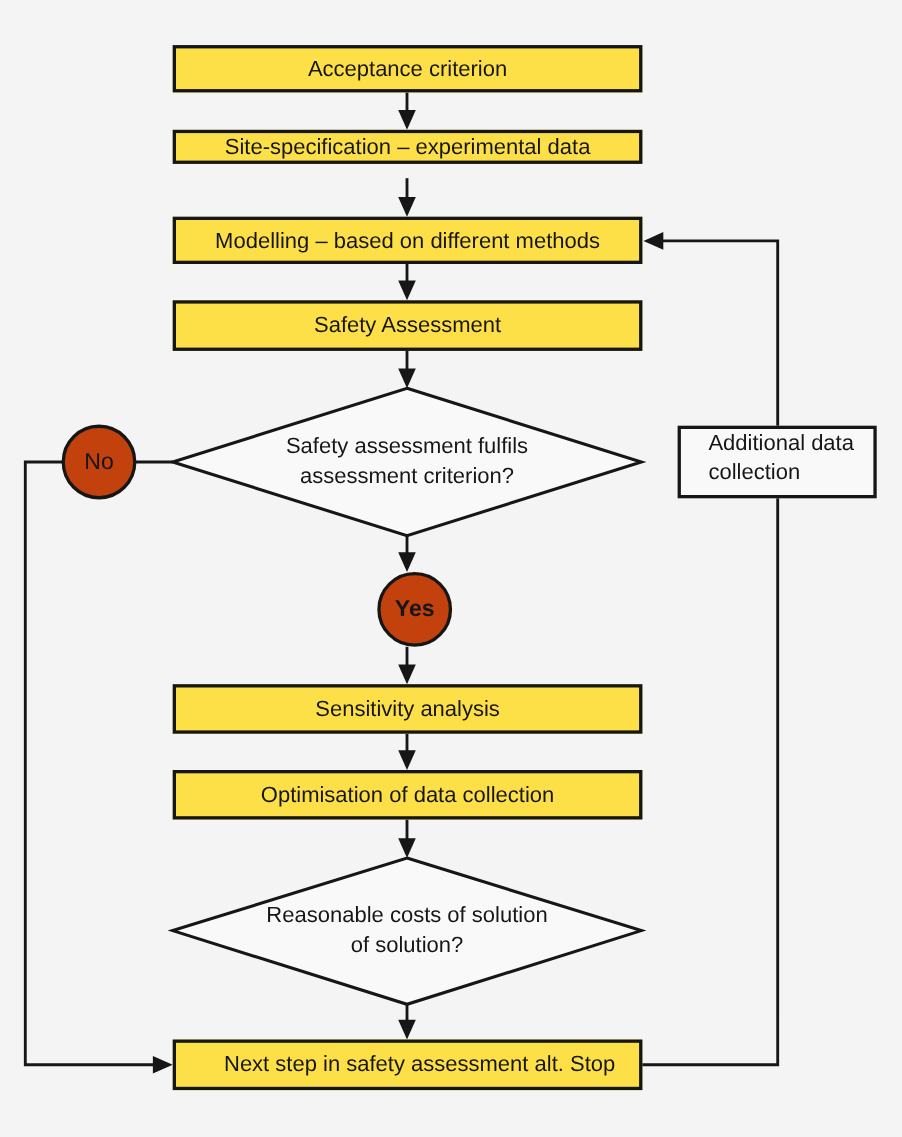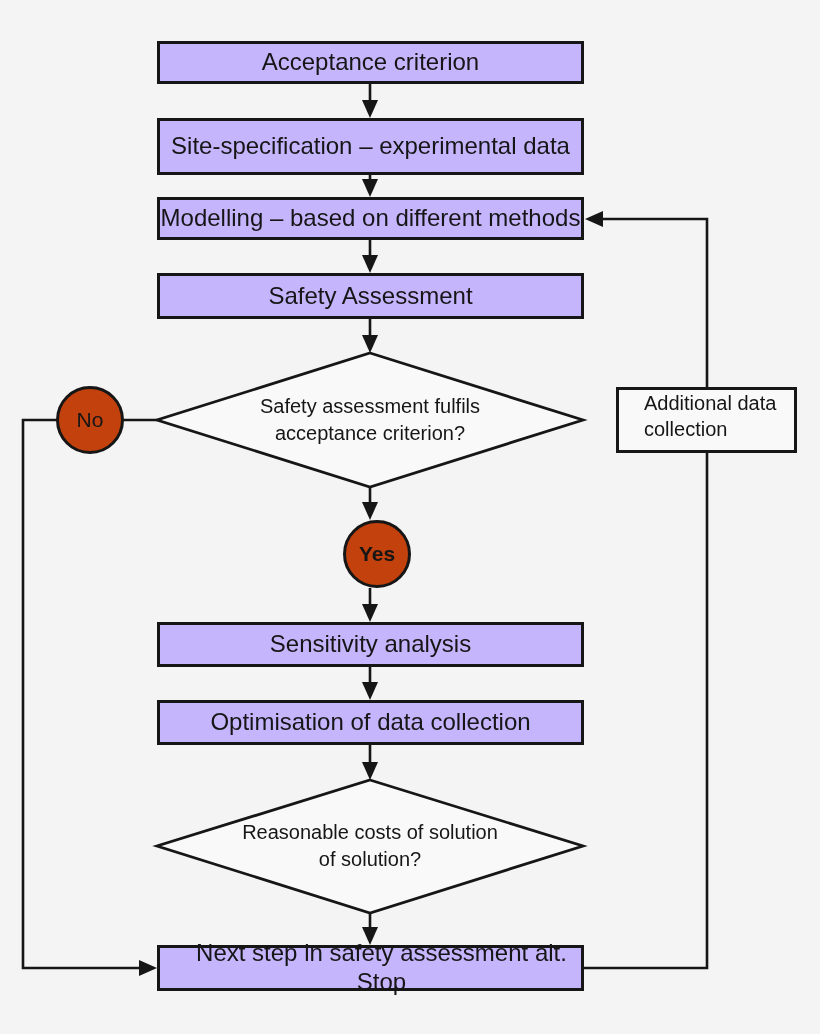--- a/index.html
+++ b/index.html
@@ -22,26 +22,26 @@
     position: absolute;
     left: 0;
     top: 0;
     width: 820px;
     height: 1034px;
   }
   .node {
     position: absolute;
     box-sizing: border-box;
     border: 3px solid #161616;
-    background: #c4b5fd;
+    background: #fde047;
     display: flex;
     align-items: center;
     justify-content: center;
     text-align: center;
-    font-size: 24px;
+    font-size: 20px;
     line-height: 1.2;
   }
   .node.wide {
     left: 157px;
     width: 427px;
   }
   .circle {
     position: absolute;
     box-sizing: border-box;
     width: 68px;
@@ -119,29 +119,29 @@
     </g>
     <g stroke="#161616" stroke-width="2.8" fill="#f9f9fa">
 
       <polygon points="370,353 583,420 370,487 157,420"></polygon>
       <polygon points="370,780 583,846 370,913 157,846"></polygon>
     </g>
   </svg>
 
   <div class="node wide" style="top:41px;height:43px;">Acceptance criterion</div>
 
-  <div class="node wide" style="top:118px;height:57px;">Site-specification – experimental data</div>
+  <div class="node wide" style="top:118px;height:31px;">Site-specification – experimental data</div>
 
   <div class="node wide" style="top:197px;height:43px;">Modelling – based on different methods</div>
 
   <div class="node wide" style="top:273px;height:46px;">Safety Assessment</div>
 
   <div class="diamond-label" style="top:393px;">
     <div>Safety assessment fulfils</div>
-    <div>acceptance criterion?</div>
+    <div>assessment criterion?</div>
   </div>
 
   <div class="circle" style="left:56px;top:386px;">No</div>
 
   <div class="circle" style="left:343px;top:520px;font-weight:bold;">Yes</div>
 
   <div class="node wide" style="top:622px;height:45px;">Sensitivity analysis</div>
 
   <div class="node wide" style="top:700px;height:45px;">Optimisation of data collection</div>
 

